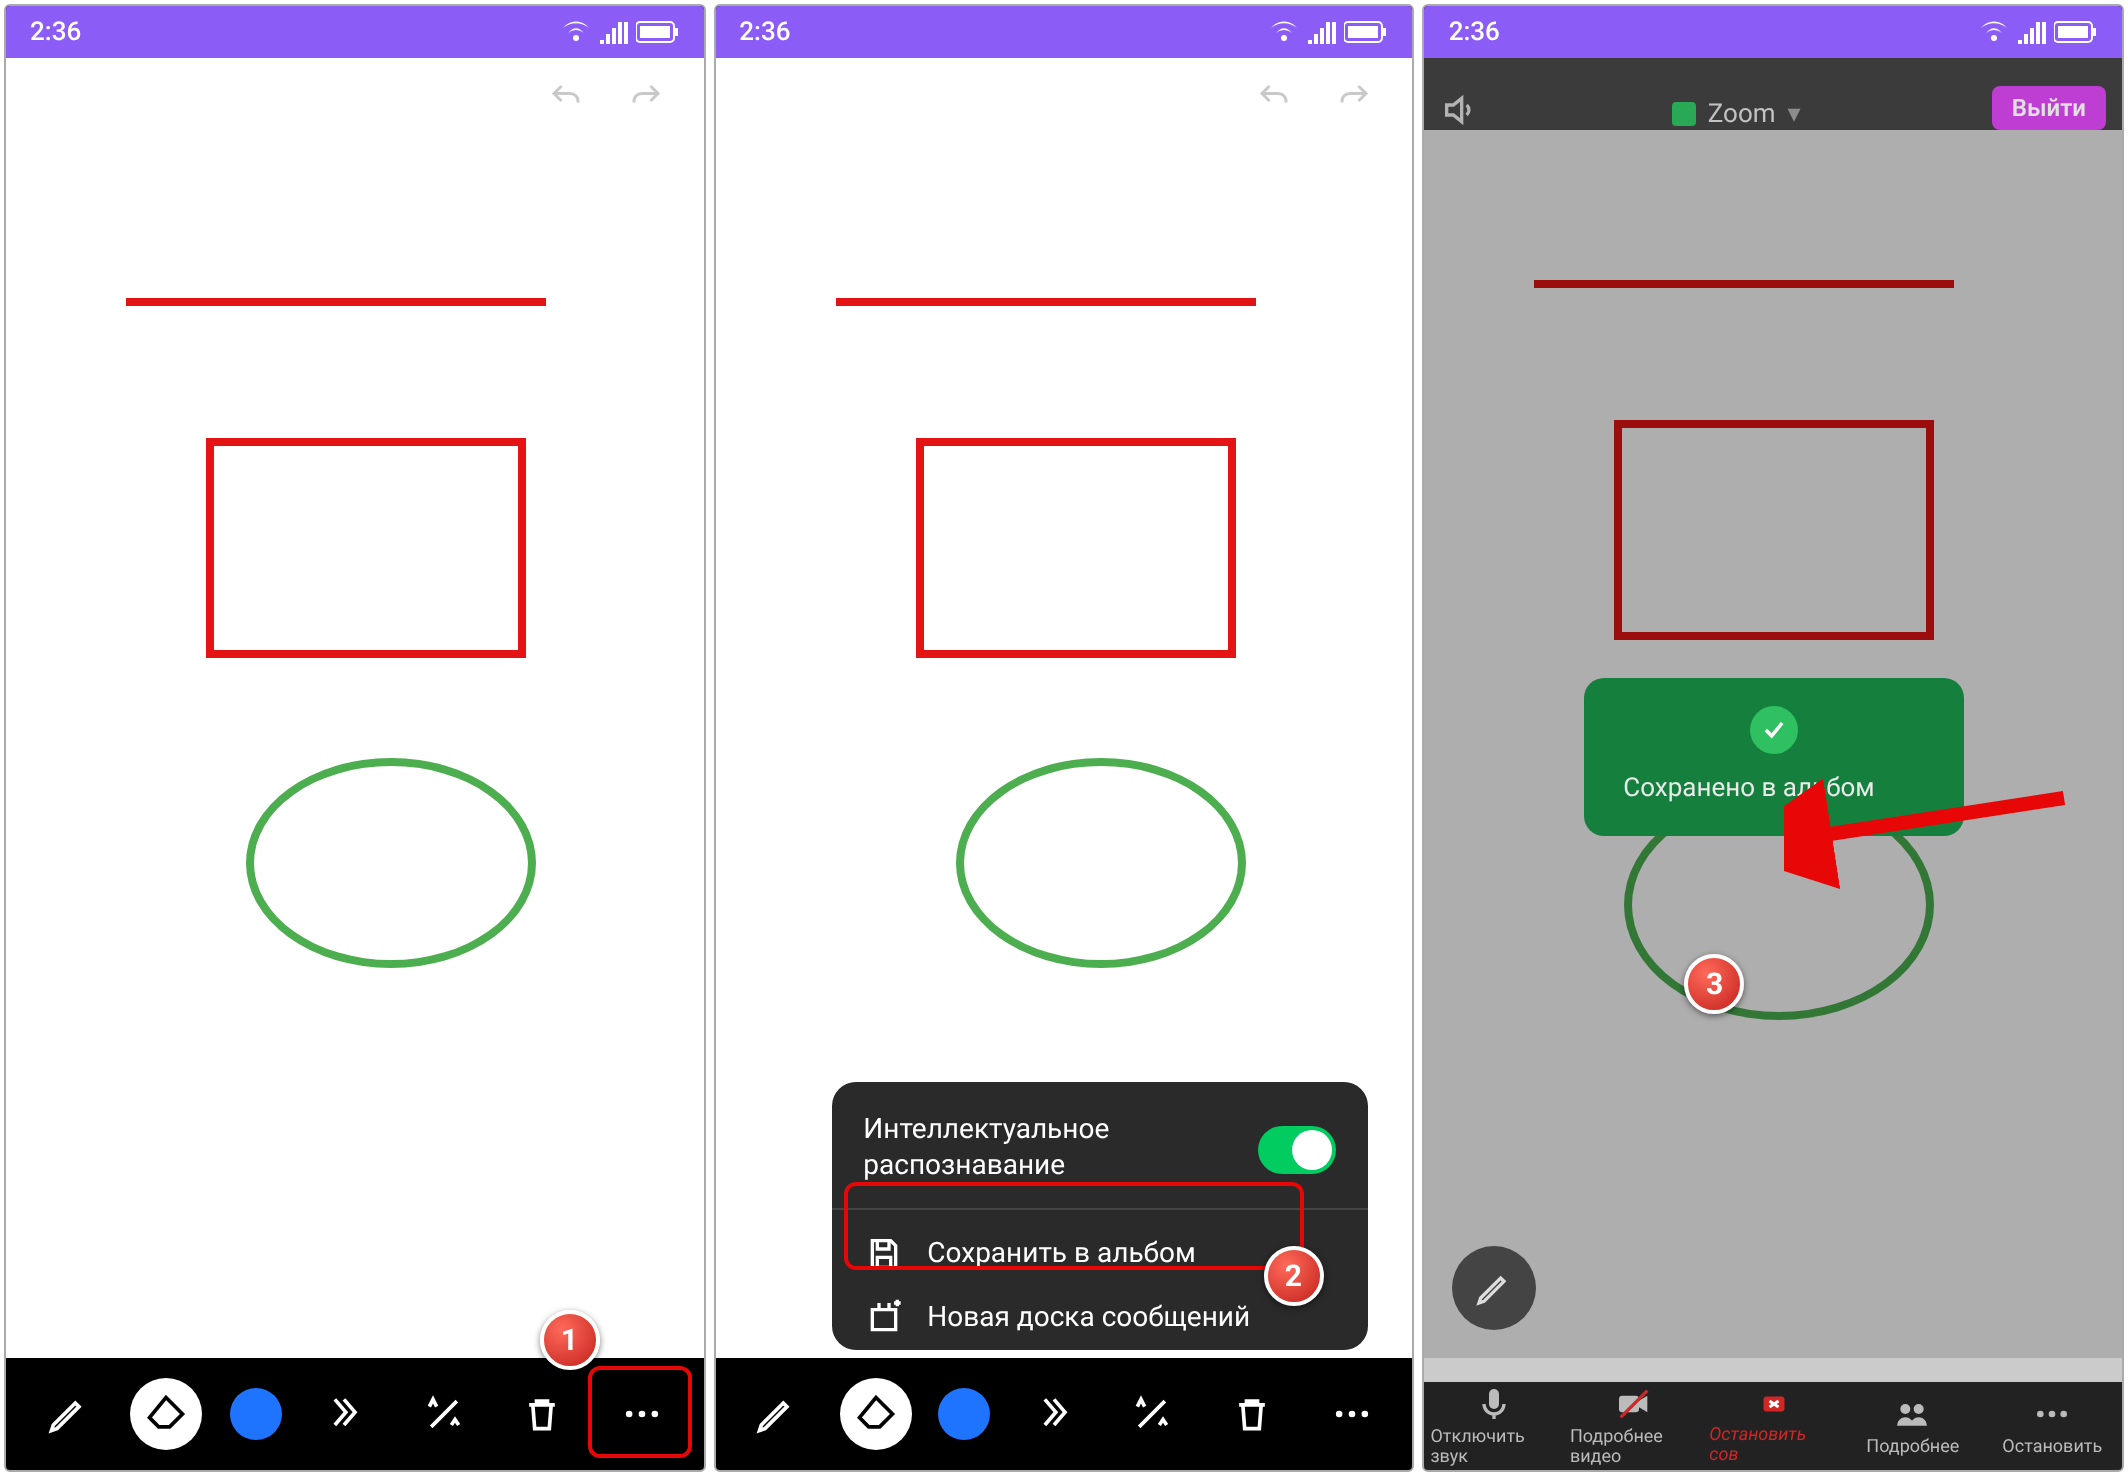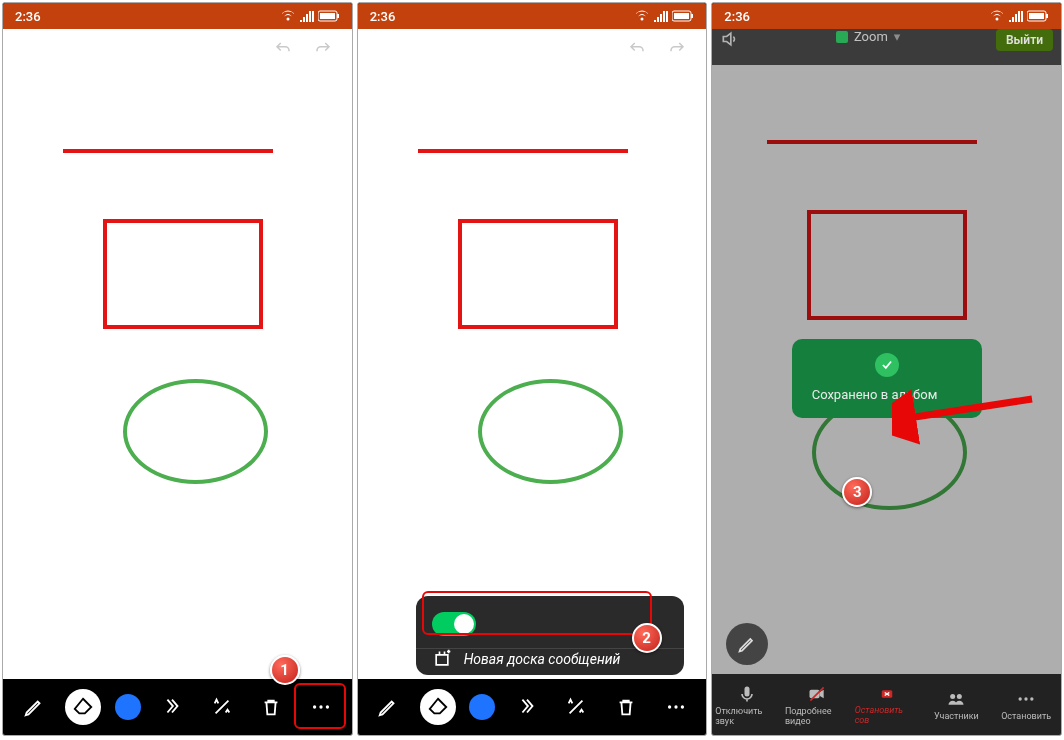--- a/index.html
+++ b/index.html
@@ -14,21 +14,21 @@
     width: 352px;
     height: 734px;
     border: 1px solid #aaa;
     background: #000;
     position: relative;
     overflow: hidden;
     border-radius: 3px;
   }
   .statusbar {
     height: 26px;
-    background: #c2410c;
+    background: #8b5cf6;
     color: #fff;
     display: flex;
     justify-content: space-between;
     align-items: center;
     padding: 0 12px;
     font-size: 13px;
     font-weight: 500;
   }
   .statusbar .right { display:flex; gap:4px; align-items:center; }
   .appbody {
@@ -113,21 +113,21 @@
     border-radius:12px;
     color:#fff;
     padding: 6px 0;
   }
   .popup-row {
     display:flex; align-items:center;
     padding: 12px 16px;
     gap:12px;
     font-size:14px;
   }
-  .popup-row.small { padding: 0 16px; font-style: italic; }
+  .popup-row.small { padding: 0 16px; }
   .popup-toggle-row {
     display:flex; align-items:center; justify-content:space-between;
     padding: 10px 16px 12px 16px;
     border-bottom: 1px solid #444;
   }
   .popup-toggle-row .lbl { font-size:14px; line-height:1.25; }
   .toggle {
     width:44px; height:24px; border-radius:12px; background:#00cc5f;
     position:relative;
   }
@@ -137,27 +137,27 @@
   }
   
   .phone3 .appbody { background:#e8e8e8; }
   .overlay-dim {
     position:absolute; inset:0; background:rgba(0,0,0,.12);
   }
   .zoom-topbar {
     position:absolute; top:0; left:0; right:0;
     height:36px;
     background:#444;
-    display:flex; align-items:flex-start; justify-content:space-between;
+    display:flex; align-items:flex-end; justify-content:space-between;
     padding:0 8px;
     font-size:13px; color:#ddd;
   }
   .zoom-topbar .mid { display:flex; align-items:center; gap:6px; }
   .exit-btn {
-    background:#4d7c0f; color:#fff;
+    background:#d946ef; color:#fff;
     padding:4px 10px; border-radius:4px; font-size:12px; font-weight:600;
   }
   .shield { width:12px; height:12px; background:#2fc061; border-radius:2px; display:inline-block; }
   .zoom-canvas {
     position:absolute; top:36px; left:0; right:0; bottom:56px;
     background:#fff;
   }
   .phone3 .zoom-canvas { filter: brightness(.78); }
   .toast {
     position:absolute; left:50%; transform:translateX(-50%);
@@ -177,21 +177,21 @@
   }
   .fab {
     position:absolute;
     left: 14px; bottom: 70px;
     width:42px; height:42px; border-radius:50%;
     background:#444;
     display:flex; align-items:center; justify-content:center;
   }
   .zoom-bottombar {
     position:absolute; left:0; right:0; bottom:0;
-    height:61px; background:#222;
+    height:44px; background:#222;
     display:flex; align-items:center; justify-content:space-around;
     color:#bbb;
   }
   .zb-item { display:flex; flex-direction:column; align-items:center; gap:2px; font-size:9px; width:64px; }
   .zb-item.red { color:#d02626;font-style:italic; }
   .red-arrow {
     position:absolute;
     pointer-events:none;
   }
   .red-arrow svg { display:block; }
@@ -298,21 +298,28 @@
         </svg>
     </div>
     <div class="canvas">
       <div class="line-h"></div>
       <div class="rect"></div>
       <div class="ellipse"></div>
     </div>
 
     <div class="popup">
       <div class="popup-toggle-row">
+        <div class="lbl">Интеллектуальное распознавание</div>
         <div class="toggle"></div>
+      </div>
+      <div class="popup-row">
+        <svg width="20" height="20" viewBox="0 0 24 24">
+            <path fill="none" stroke="#fff" stroke-width="2" d="M5 4h11l3 3v13H5V4zm3 0v5h7V4M8 20v-6h8v6"></path>
+          </svg>
+        <span>Сохранить в альбом</span>
       </div>
       <div class="popup-row small">
         <svg width="20" height="20" viewBox="0 0 24 24">
             <path fill="none" stroke="#fff" stroke-width="2" d="M5 7h14v12H5zM9 3v4m6-4v4M18 3h4M20 1v4"></path>
           </svg>
         <span>Новая доска сообщений</span>
       </div>
     </div>
 
     <div class="highlight-rect" style="left:64px; bottom:100px; width:230px; height:44px;"></div>
@@ -444,21 +451,21 @@
             <line x1="15" y1="10" x2="9" y2="14" stroke="#fff" stroke-width="2"></line>
           </svg>
         <span>Остановить сов</span>
       </div>
       <div class="zb-item">
         <svg width="20" height="20" viewBox="0 0 24 24">
             <circle cx="8" cy="9" r="3" fill="#bbb"></circle>
             <circle cx="16" cy="9" r="3" fill="#bbb"></circle>
             <path d="M3 19a5 5 0 0110 0M11 19a5 5 0 0110 0" fill="#bbb"></path>
           </svg>
-        <span>Участники</span>
+        <span>Подробнее</span>
       </div>
       <div class="zb-item">
         <svg width="20" height="20" viewBox="0 0 24 24">
             <circle cx="5" cy="12" r="2" fill="#bbb"></circle>
             <circle cx="12" cy="12" r="2" fill="#bbb"></circle>
             <circle cx="19" cy="12" r="2" fill="#bbb"></circle>
           </svg>
         <span>Остановить</span>
       </div>
     </div>

